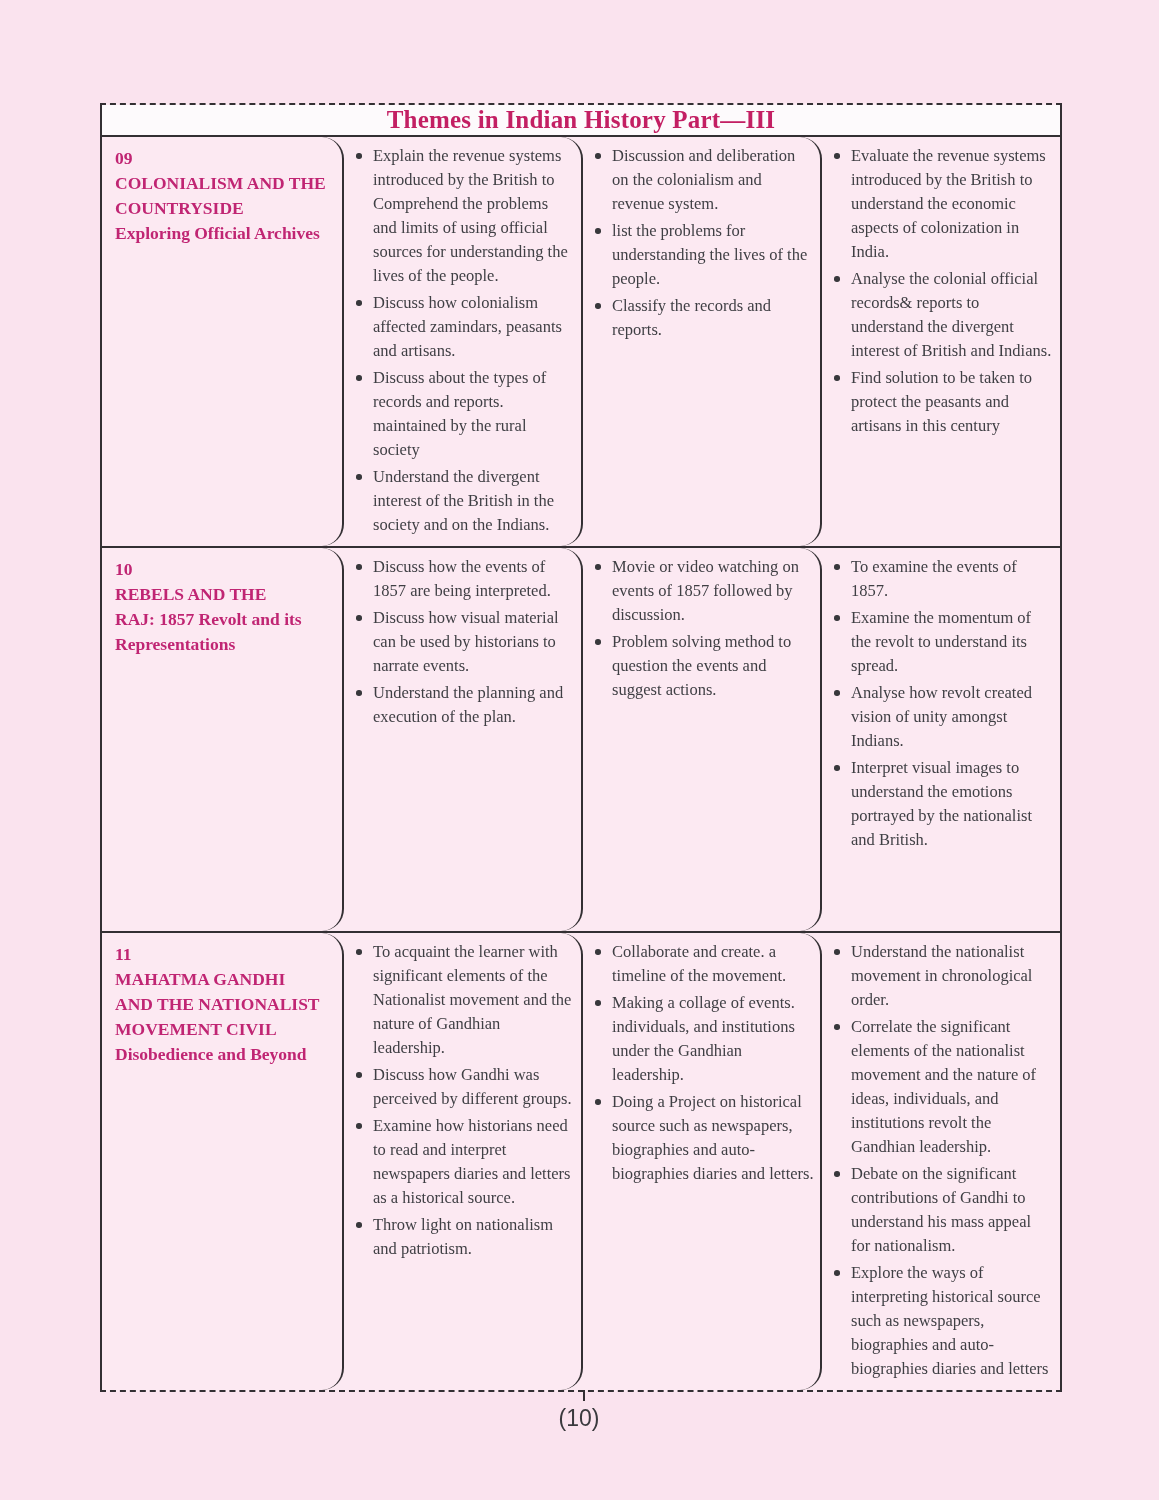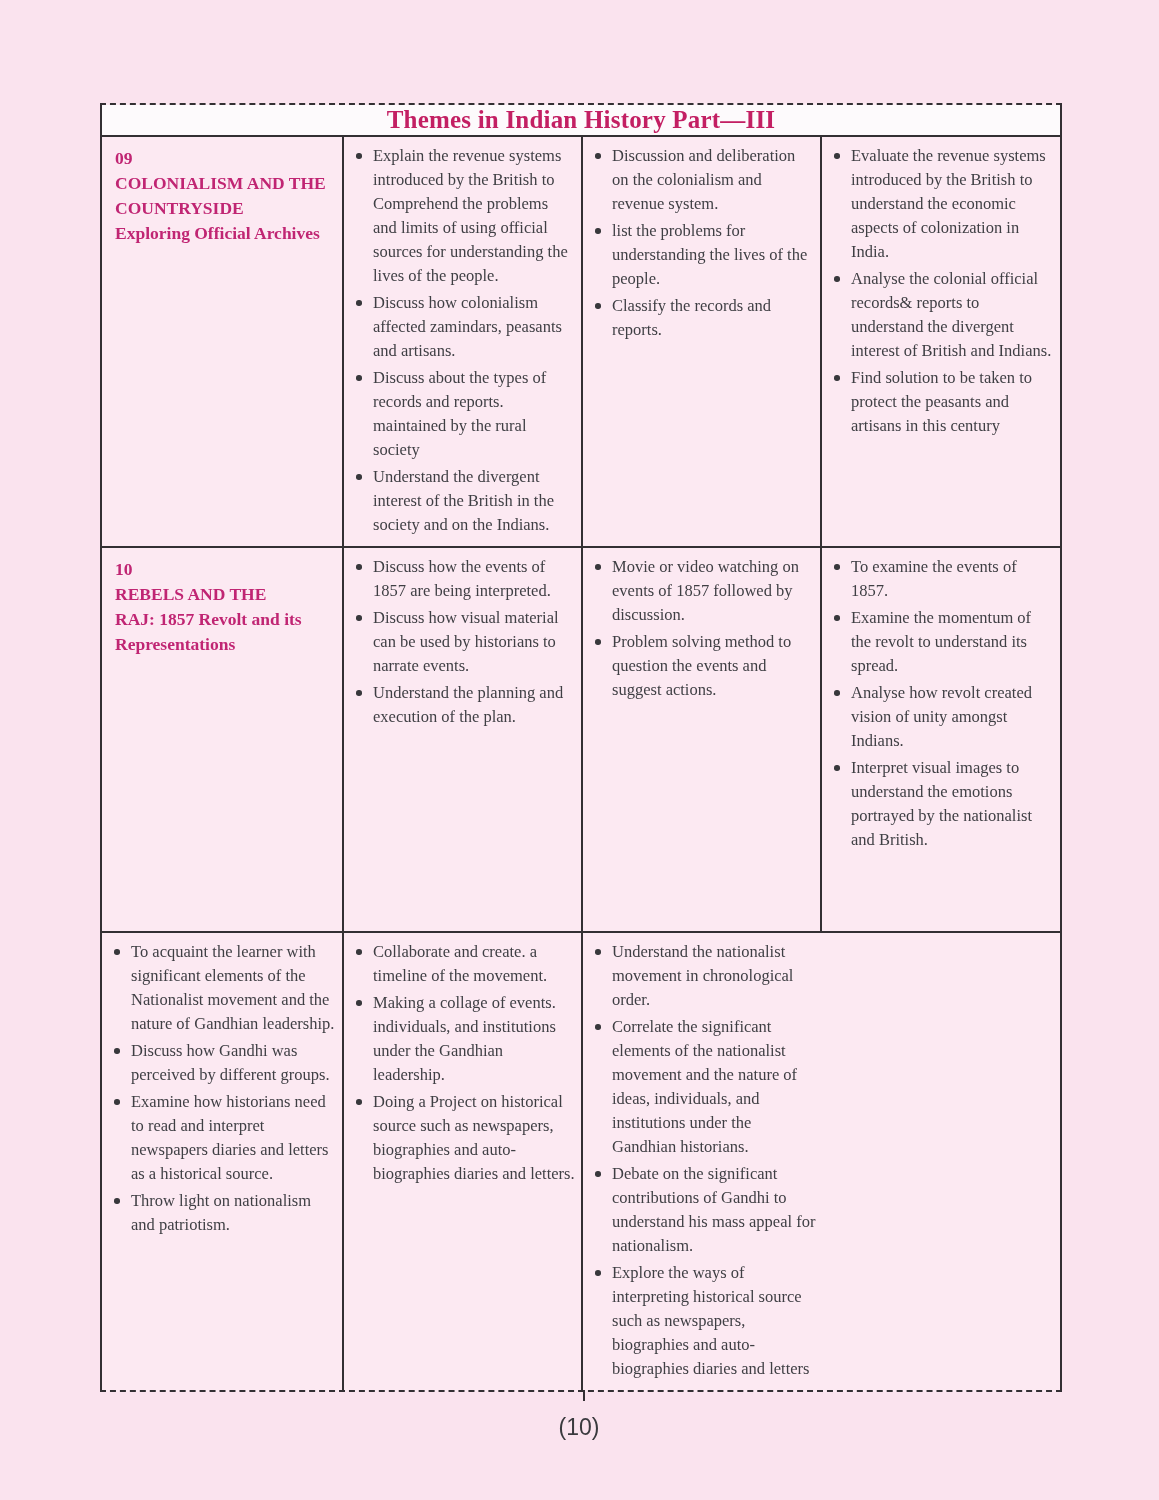--- a/index.html
+++ b/index.html
@@ -46,20 +46,21 @@
     grid-template-columns:242px 239px 239px 238px;
     background:var(--cell-bg);
   }
   .t-row + .t-row{border-top:2px solid var(--border);}
   .t-body > .t-row:nth-child(1){min-height:391px;}
   .t-body > .t-row:nth-child(2){min-height:383px;}
   .t-body > .t-row:nth-child(3){min-height:428px;}
   .cell{
     box-sizing:border-box;
     background:var(--cell-bg);
+    border-radius:22px;
   }
   .cell:not(:last-child){border-right:2px solid var(--border);}
   .head-cell{padding:9px 8px 0 13px;}
   .ch-num,.ch-line{
     color:var(--accent);
     font-weight:bold;
     font-size:17.5px;
     line-height:25px;
   }
   ul.bullets{
@@ -85,21 +86,21 @@
   .border-tick{
     position:absolute;
     left:481px;bottom:-11px;
     width:2px;height:11px;
     background:var(--border);
   }
   .page-number{
     width:958px;
     margin-left:100px;
     text-align:center;
-    margin-top:22px;
+    margin-top:13px;
     font-family:"Liberation Sans","DejaVu Sans",sans-serif;
     font-size:23px;
     color:#3a3a3e;
   }
 </style>
 </head>
 <body>
 
 <div class="page">
 
@@ -167,39 +168,48 @@
       <ul class="bullets">
               <li>To examine the events of 1857.</li>
               <li>Examine the momentum of the revolt to understand its spread.</li>
               <li>Analyse how revolt created vision of unity amongst Indians.</li>
               <li>Interpret visual images to understand the emotions portrayed by the nationalist and British.</li>
             </ul>
     </div>
   </div>
 
   <div class="t-row">
+    <div class="cell head-cell">
+      <div class="ch-num">11</div>
+      <div class="ch-heading">
+              <div class="ch-line">MAHATMA GANDHI</div>
+              <div class="ch-line">AND THE NATIONALIST</div>
+              <div class="ch-line">MOVEMENT CIVIL</div>
+              <div class="ch-line">Disobedience and Beyond</div>
+            </div>
+    </div>
     <div class="cell">
       <ul class="bullets">
               <li>To acquaint the learner with significant elements of the Nationalist movement and the nature of Gandhian leadership.</li>
               <li>Discuss how Gandhi was perceived by different groups.</li>
               <li>Examine how historians need to read and interpret newspapers diaries and letters as a historical source.</li>
               <li>Throw light on nationalism and patriotism.</li>
             </ul>
     </div>
     <div class="cell">
       <ul class="bullets">
               <li>Collaborate and create. a timeline of the movement.</li>
               <li>Making a collage of events. individuals, and institutions under the Gandhian leadership.</li>
               <li>Doing a Project on historical source such as newspapers, biographies and auto-biographies diaries and letters.</li>
             </ul>
     </div>
     <div class="cell">
       <ul class="bullets">
               <li>Understand the nationalist movement in chronological order.</li>
-              <li>Correlate the significant elements of the nationalist movement and the nature of ideas, individuals, and institutions under the Gandhian historians.</li>
+              <li>Correlate the significant elements of the nationalist movement and the nature of ideas, individuals, and institutions revolt the Gandhian leadership.</li>
               <li>Debate on the significant contributions of Gandhi to understand his mass appeal for nationalism.</li>
               <li>Explore the ways of interpreting historical source such as newspapers, biographies and auto-biographies diaries and letters</li>
             </ul>
     </div>
   </div>
 </div>
     <div class="border-tick"></div>
   </div>
 
   <div class="page-number">(10)</div>

